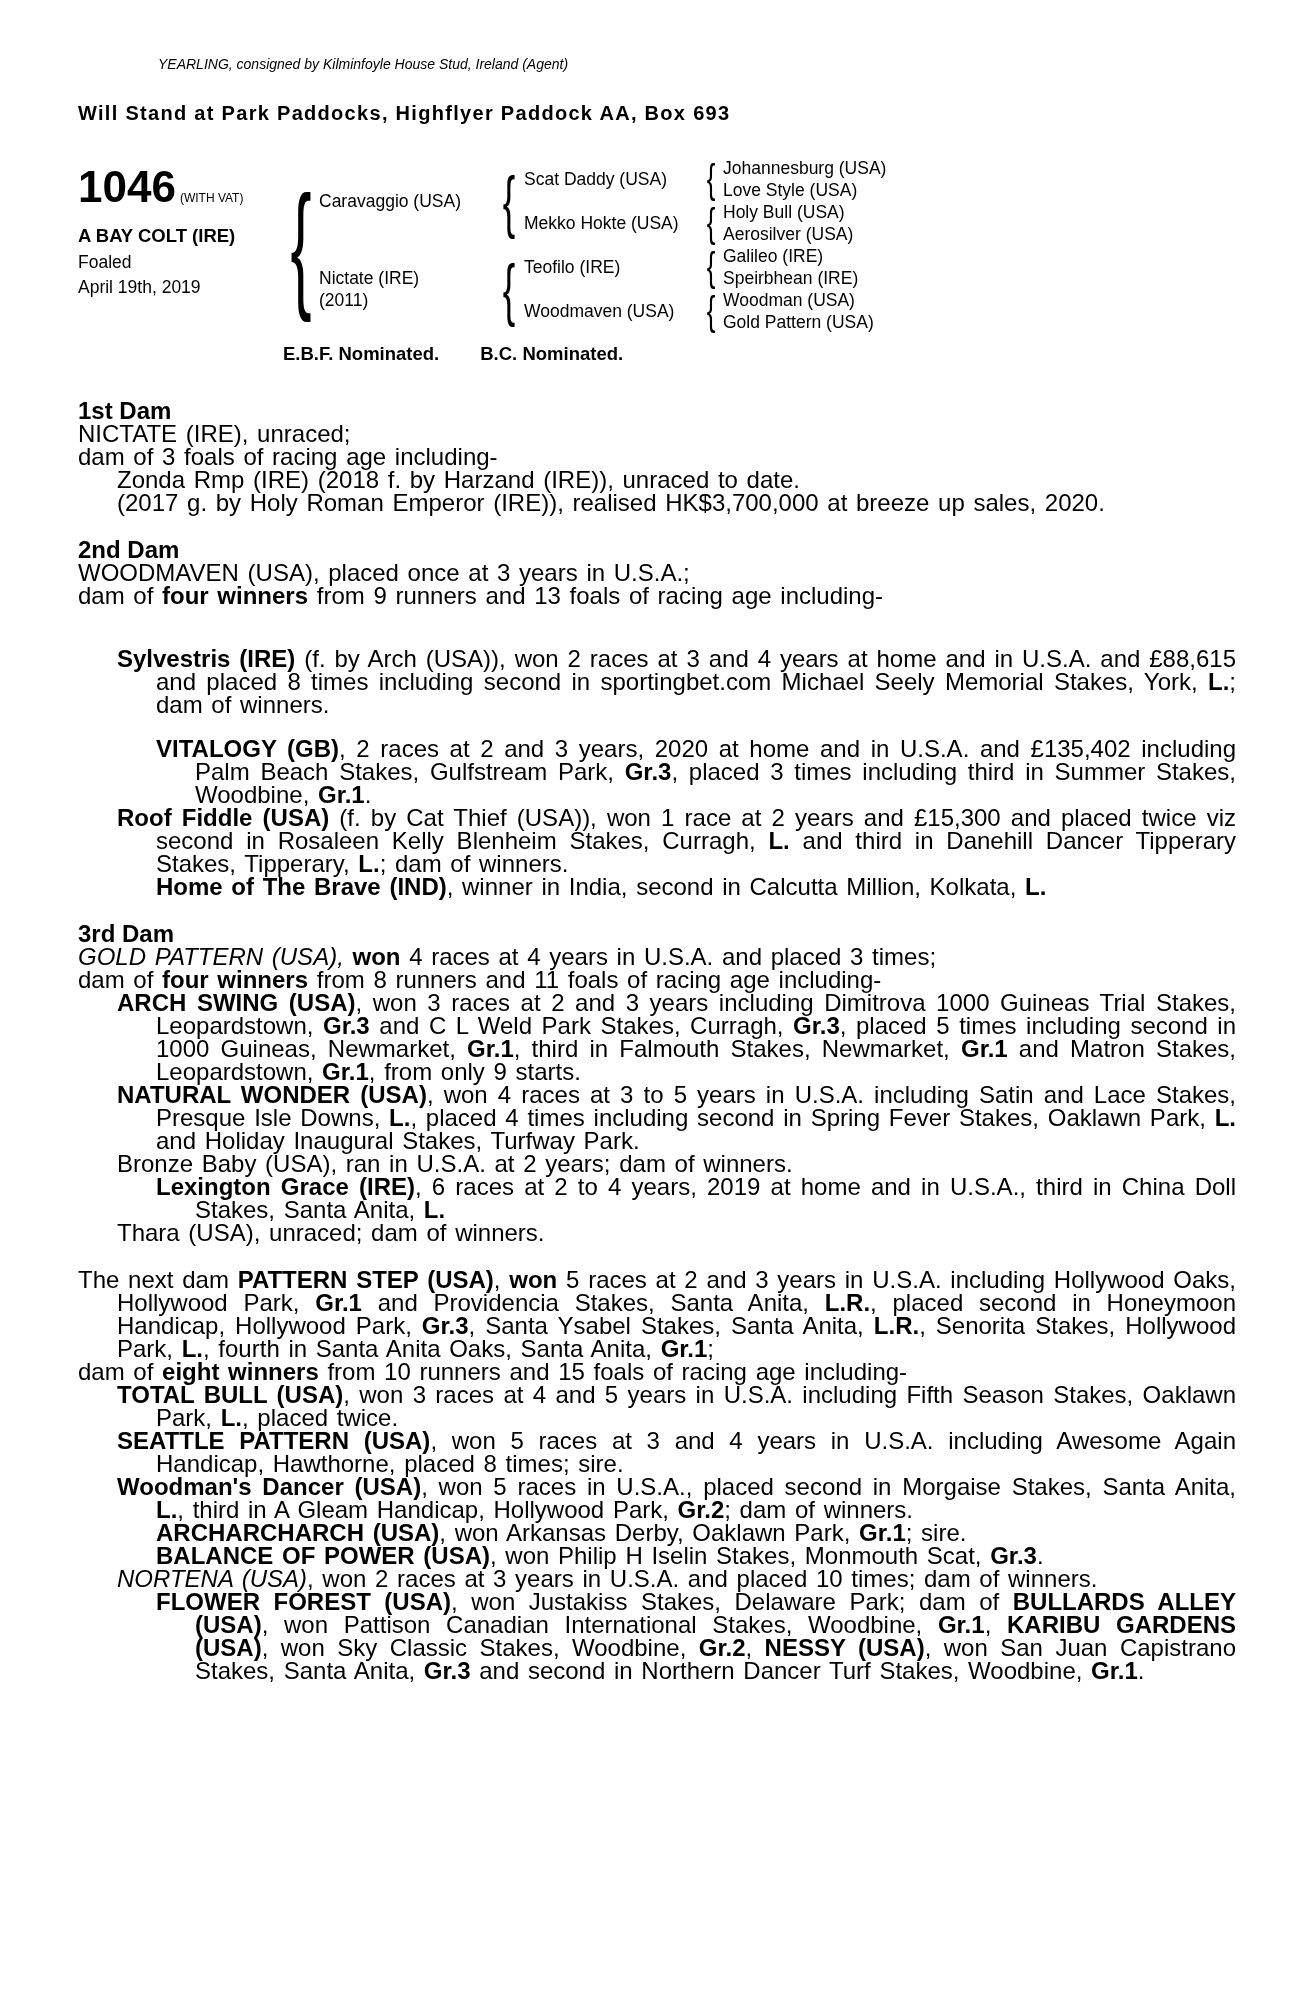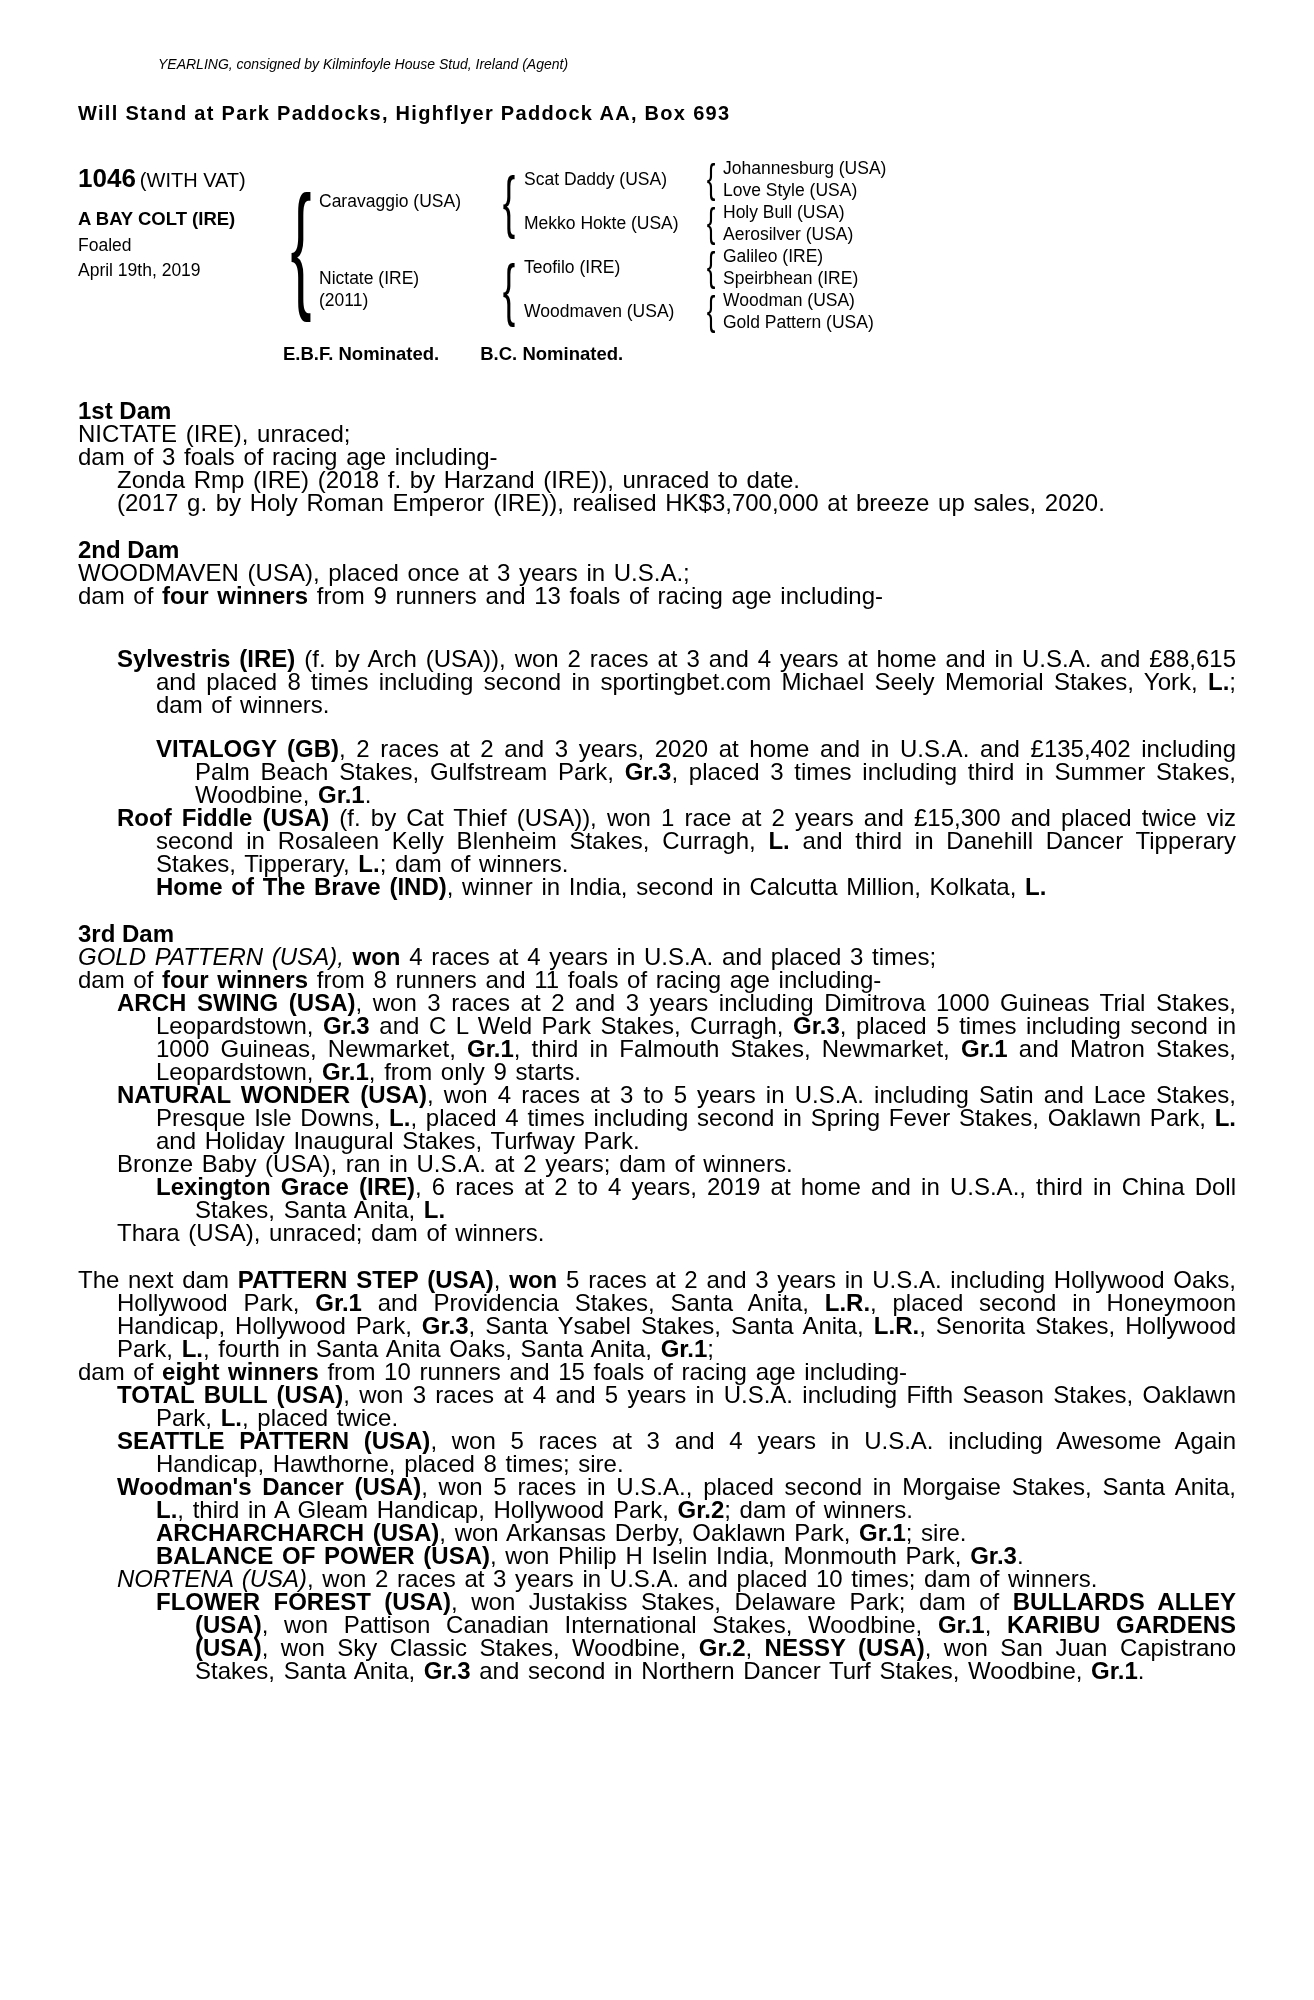--- a/index.html
+++ b/index.html
@@ -23,22 +23,22 @@
     font-size:20px;
     letter-spacing:1.3px;
     margin-bottom:32px;
     white-space:nowrap;
   }
 
   
   .ped-table { display:flex; align-items:flex-start; }
   .lot-col { width:205px; flex-shrink:0; padding-top:8px; }
   .lot-row { white-space:nowrap; }
-  .lot-num { font-size:26px; font-weight:bold; line-height:1; }
-  .lot-vat { font-size:20px; margin-left:4px; }
+  .lot-num { font-size:44px; font-weight:bold; line-height:1; }
+  .lot-vat { font-size:12px; margin-left:4px; }
   .colt-desc { font-weight:bold; font-size:18.5px; margin-top:16px; }
   .foaled { font-size:17.5px; margin-top:5px; }
   .foaled-date { font-size:17.5px; margin-top:4px; }
 
   .tree { display:flex; align-items:center; }
   .unit { display:flex; align-items:center; }
   .children { display:flex; flex-direction:column; }
   .name { font-size:17.5px; white-space:nowrap; }
   .g2 { width:175px; }
   .g2 .nm2 { line-height:22px; }
@@ -190,19 +190,19 @@
         <p class="para" style="padding-left: 117px; text-indent: -39px;"><span class="bold">Lexington Grace (IRE)</span><span>, 6 races at 2 to 4 years, 2019 at home and in U.S.A., third in China Doll Stakes, Santa Anita, </span><span class="bold">L.</span></p>
         <p class="para" style="padding-left: 78px; text-indent: -39px;"><span>Thara (USA), unraced; dam of winners.</span></p>
       </section>
       <section class="dam-section">
         <p class="para" style="padding-left: 39px; text-indent: -39px;"><span>The next dam </span><span class="bold">PATTERN STEP (USA)</span><span>, </span><span class="bold">won</span><span> 5 races at 2 and 3 years in U.S.A. including Hollywood Oaks, Hollywood Park, </span><span class="bold">Gr.1</span><span> and Providencia Stakes, Santa Anita, </span><span class="bold">L.R.</span><span>, placed second in Honeymoon Handicap, Hollywood Park, </span><span class="bold">Gr.3</span><span>, Santa Ysabel Stakes, Santa Anita, </span><span class="bold">L.R.</span><span>, Senorita Stakes, Hollywood Park, </span><span class="bold">L.</span><span>, fourth in Santa Anita Oaks, Santa Anita, </span><span class="bold">Gr.1</span><span>;</span></p>
         <p class="para" style="padding-left: 0px; text-indent: 0px;"><span>dam of </span><span class="bold">eight winners</span><span> from 10 runners and 15 foals of racing age including-</span></p>
         <p class="para" style="padding-left: 78px; text-indent: -39px;"><span class="bold">TOTAL BULL (USA)</span><span>, won 3 races at 4 and 5 years in U.S.A. including Fifth Season Stakes, Oaklawn Park, </span><span class="bold">L.</span><span>, placed twice.</span></p>
         <p class="para" style="padding-left: 78px; text-indent: -39px;"><span class="bold">SEATTLE PATTERN (USA)</span><span>, won 5 races at 3 and 4 years in U.S.A. including Awesome Again Handicap, Hawthorne, placed 8 times; sire.</span></p>
         <p class="para" style="padding-left: 78px; text-indent: -39px;"><span class="bold">Woodman's Dancer (USA)</span><span>, won 5 races in U.S.A., placed second in Morgaise Stakes, Santa Anita, </span><span class="bold">L.</span><span>, third in A Gleam Handicap, Hollywood Park, </span><span class="bold">Gr.2</span><span>; dam of winners.</span></p>
         <p class="para" style="padding-left: 117px; text-indent: -39px;"><span class="bold">ARCHARCHARCH (USA)</span><span>, won Arkansas Derby, Oaklawn Park, </span><span class="bold">Gr.1</span><span>; sire.</span></p>
-        <p class="para" style="padding-left: 117px; text-indent: -39px;"><span class="bold">BALANCE OF POWER (USA)</span><span>, won Philip H Iselin India, Monmouth Park, </span><span class="bold">Gr.3</span><span>.</span></p>
+        <p class="para" style="padding-left: 117px; text-indent: -39px;"><span class="bold">BALANCE OF POWER (USA)</span><span>, won Philip H Iselin Stakes, Monmouth Scat, </span><span class="bold">Gr.3</span><span>.</span></p>
         <p class="para" style="padding-left: 78px; text-indent: -39px;"><span class="italic">NORTENA (USA)</span><span>, won 2 races at 3 years in U.S.A. and placed 10 times; dam of winners.</span></p>
         <p class="para" style="padding-left: 117px; text-indent: -39px;"><span class="bold">FLOWER FOREST (USA)</span><span>, won Justakiss Stakes, Delaware Park; dam of </span><span class="bold">BULLARDS ALLEY (USA)</span><span>, won Pattison Canadian International Stakes, Woodbine, </span><span class="bold">Gr.1</span><span>, </span><span class="bold">KARIBU GARDENS (USA)</span><span>, won Sky Classic Stakes, Woodbine, </span><span class="bold">Gr.2</span><span>, </span><span class="bold">NESSY (USA)</span><span>, won San Juan Capistrano Stakes, Santa Anita, </span><span class="bold">Gr.3</span><span> and second in Northern Dancer Turf Stakes, Woodbine, </span><span class="bold">Gr.1</span><span>.</span></p>
       </section>
     </div>
 
 </div>
 
 </body></html>

